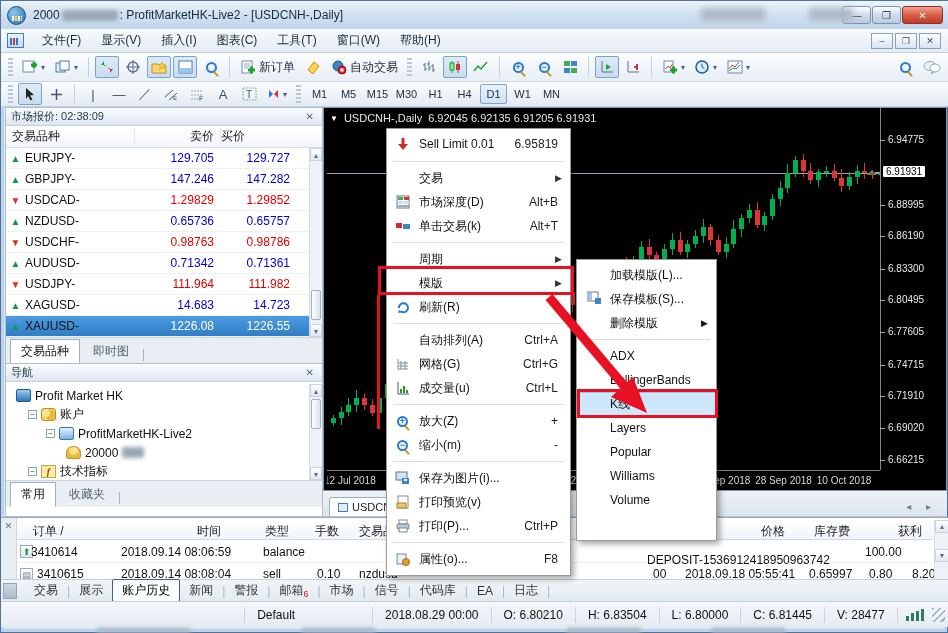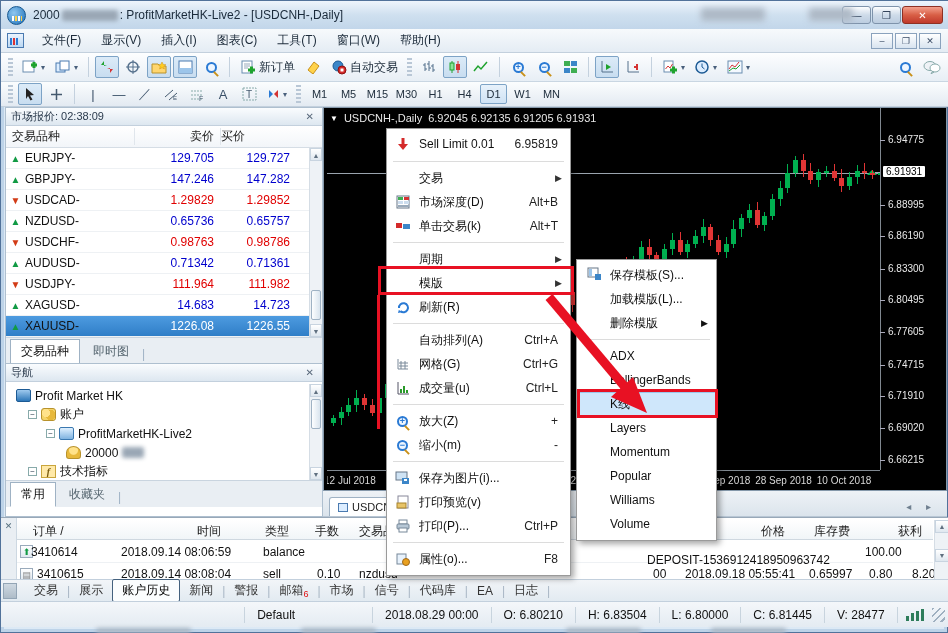--- a/index.html
+++ b/index.html
@@ -979,56 +979,52 @@
           </svg>
         </span>
       <span class="lab">属性(o)...</span>
         <span class="sp"></span>
         <span class="sc">F8</span>
       </div>
   </div>
 
   <div class="smenu">
     <div class="smi">
+        <span class="ic"></span>
+        <span class="lab">加载模版(L)...</span>
+      </div>
+    <div class="smi">
       <span class="ic"><svg width="15" height="14">
             <rect x="1" y="1" width="10" height="9" fill="#fff" stroke="#678"></rect>
             <rect x="2" y="2" width="3" height="7" fill="#9cc5ea"></rect>
             <rect x="8" y="7" width="6" height="6" fill="#3c86c8"></rect>
           </svg></span>
       <span class="lab">保存模板(S)...</span>
       </div>
     <div class="smi">
         <span class="ic"></span>
-        <span class="lab">加载模版(L)...</span>
-      </div>
-    <div class="smi">
-        <span class="ic"></span>
         <span class="lab">删除模版</span>
         <span class="sub">▶</span>
       </div>
     <div class="msep"></div>
     <div class="smi">
         <span class="ic"></span>
         <span class="lab">ADX</span>
       </div>
     <div class="smi">
         <span class="ic"></span>
         <span class="lab">BollingerBands</span>
       </div>
     <div class="smi hl">
         <span class="ic"></span>
         <span class="lab">K线</span>
       </div>
     <div class="smi">
         <span class="ic"></span>
         <span class="lab">Layers</span>
-      </div>
-    <div class="smi">
-        <span class="ic"></span>
-        <span class="lab">Momentum</span>
       </div>
     <div class="smi">
         <span class="ic"></span>
         <span class="lab">Popular</span>
       </div>
     <div class="smi">
         <span class="ic"></span>
         <span class="lab">Williams</span>
       </div>
     <div class="smi">

